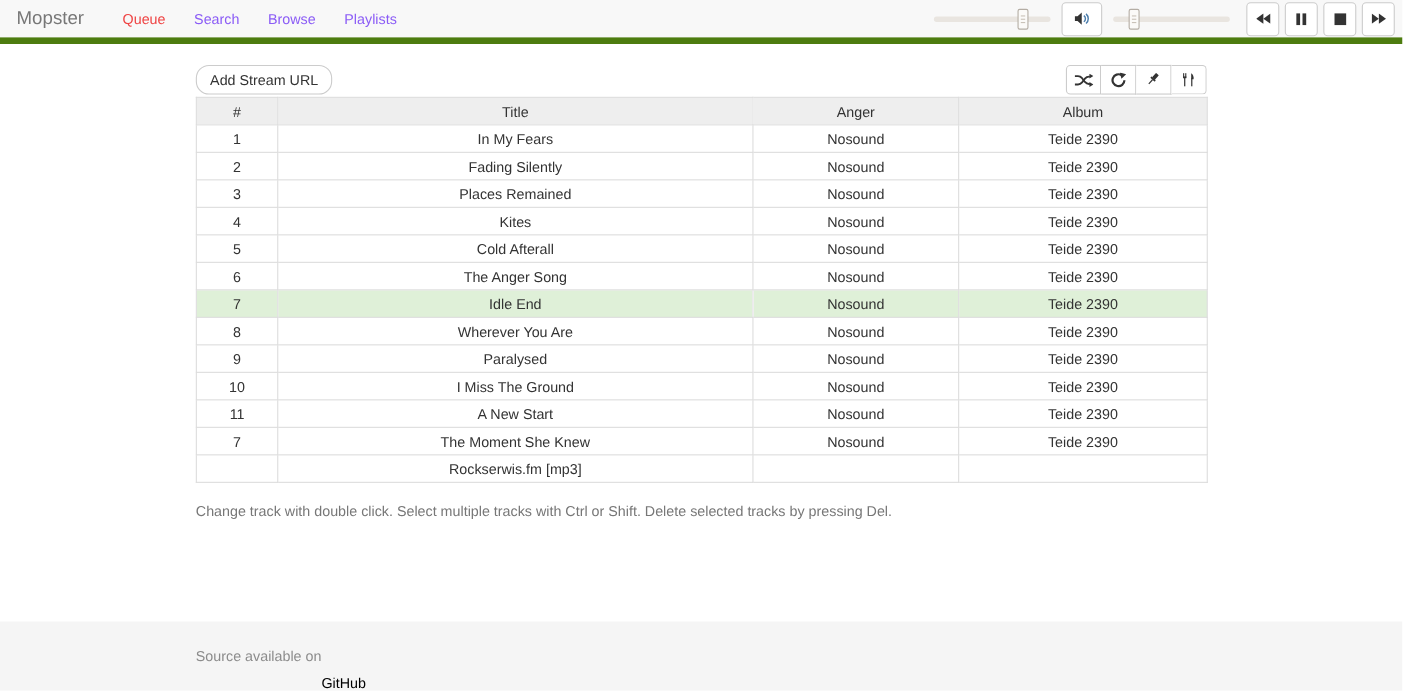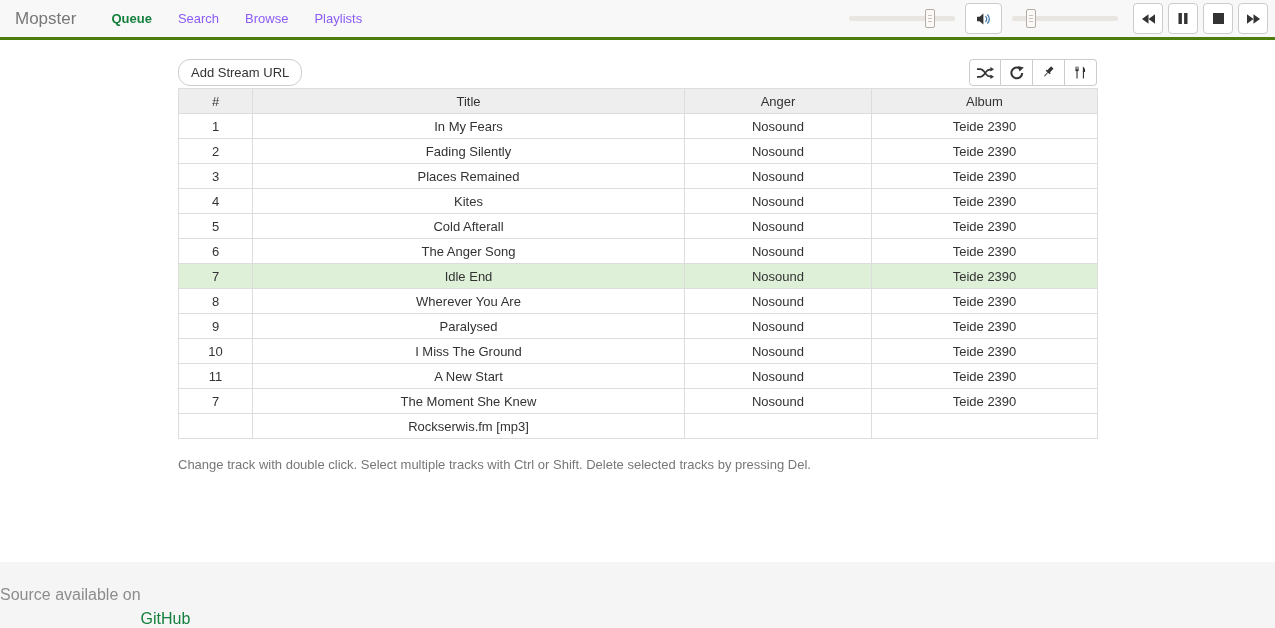--- a/index.html
+++ b/index.html
@@ -7,28 +7,28 @@
   body {
     width:1275px; height:628px;
     font-family:"Liberation Sans", sans-serif;
     background:#fff; color:#333;
     display:flex; flex-direction:column;
     overflow:hidden;
   }
   
   .navbar {
     flex:0 0 40px; height:40px;
-    background:#f8f8f8; border-bottom:3px solid #4d7c0f;
+    background:#f8f8f8; border-bottom:6px solid #4d7c0f;
     display:flex; align-items:center;
     padding:0 7px 0 15px;
   }
   .brand { color:#777; font-size:17px; margin-right:22px; cursor:pointer; }
   .nav-items { display:flex; align-items:center; }
   .nav-item { color:#8b5cf6; font-size:13px; padding:0 13px; cursor:pointer; text-decoration:none; }
-  .nav-item.active { color:#15803d; font-weight:bold; }
+  .nav-item.active { color:#ef4444; font-weight:normal; }
   .nav-controls { margin-left:auto; display:flex; align-items:center; }
   .slider { position:relative; width:106px; height:19px; margin:0 10px; }
   .slider-track { position:absolute; top:7px; left:0; right:0; height:5px; background:#e9e5e0; border-radius:3px; }
   .slider-handle {
     position:absolute; top:0; width:10px; height:19px;
     background:#fbfaf8; border:1px solid #b4ada4; border-radius:2px;
     display:flex; flex-direction:column; justify-content:center; gap:2px; padding:0 2px;
     cursor:pointer;
   }
   .slider-handle i { display:block; height:1px; background:#c9c2b8; }
@@ -64,24 +64,25 @@
   .col-num { width:74px; }
   .col-title { width:432px; }
   .col-artist { width:187px; }
   .col-album { width:226px; }
   th.num, td.num { text-align:center; }
   tr.playing td { background:#dff0d8; }
   
   .help { color:#777; font-size:13px; margin-top:18px; }
   .footer {
     flex:0 0 25px; background:#f5f5f5;
-    font-size:16px; color:#8c8c8c;
+    font-size:13px; color:#8c8c8c;
     display:flex; align-items:center;
-  }
-  .footer a { color:#15803d; text-decoration:none; cursor:pointer;margin-top:48px; }
+    padding-left:178px;
+  }
+  .footer a { color:#000000; text-decoration:none; cursor:pointer;margin-top:48px; }
 </style>
 </head>
 <body>
 
 <div class="navbar">
   <span class="brand">Mopster</span>
   <div class="nav-items">
       <a class="nav-item active">Queue</a>
       <a class="nav-item">Search</a>
       <a class="nav-item">Browse</a>

